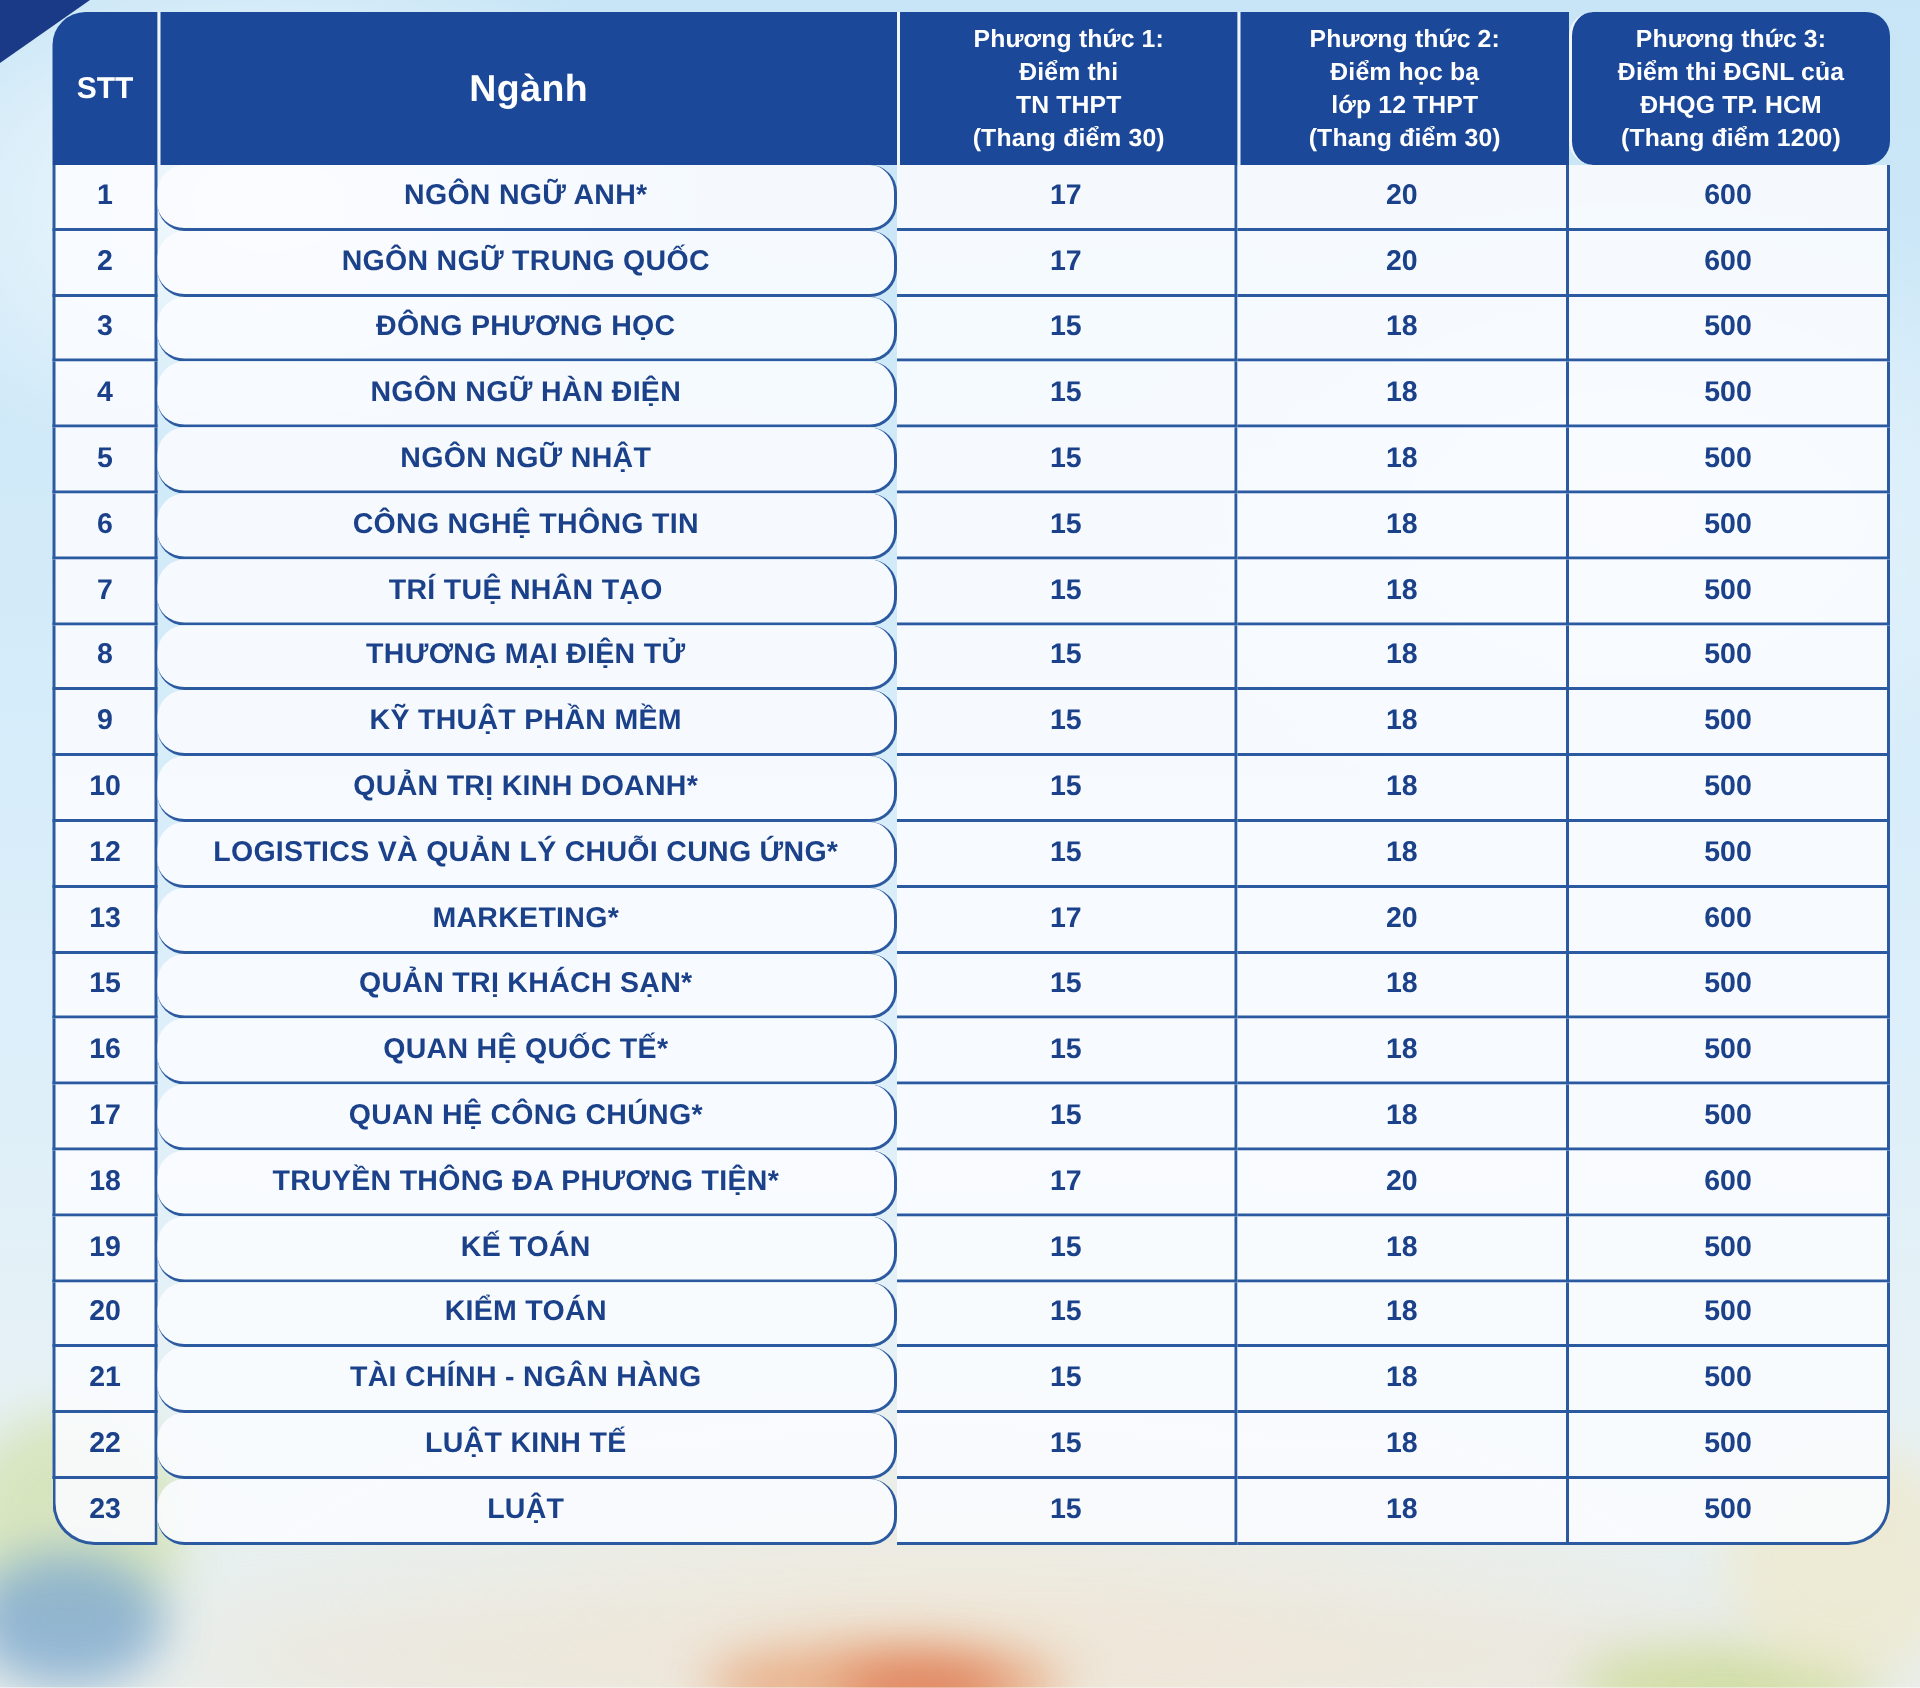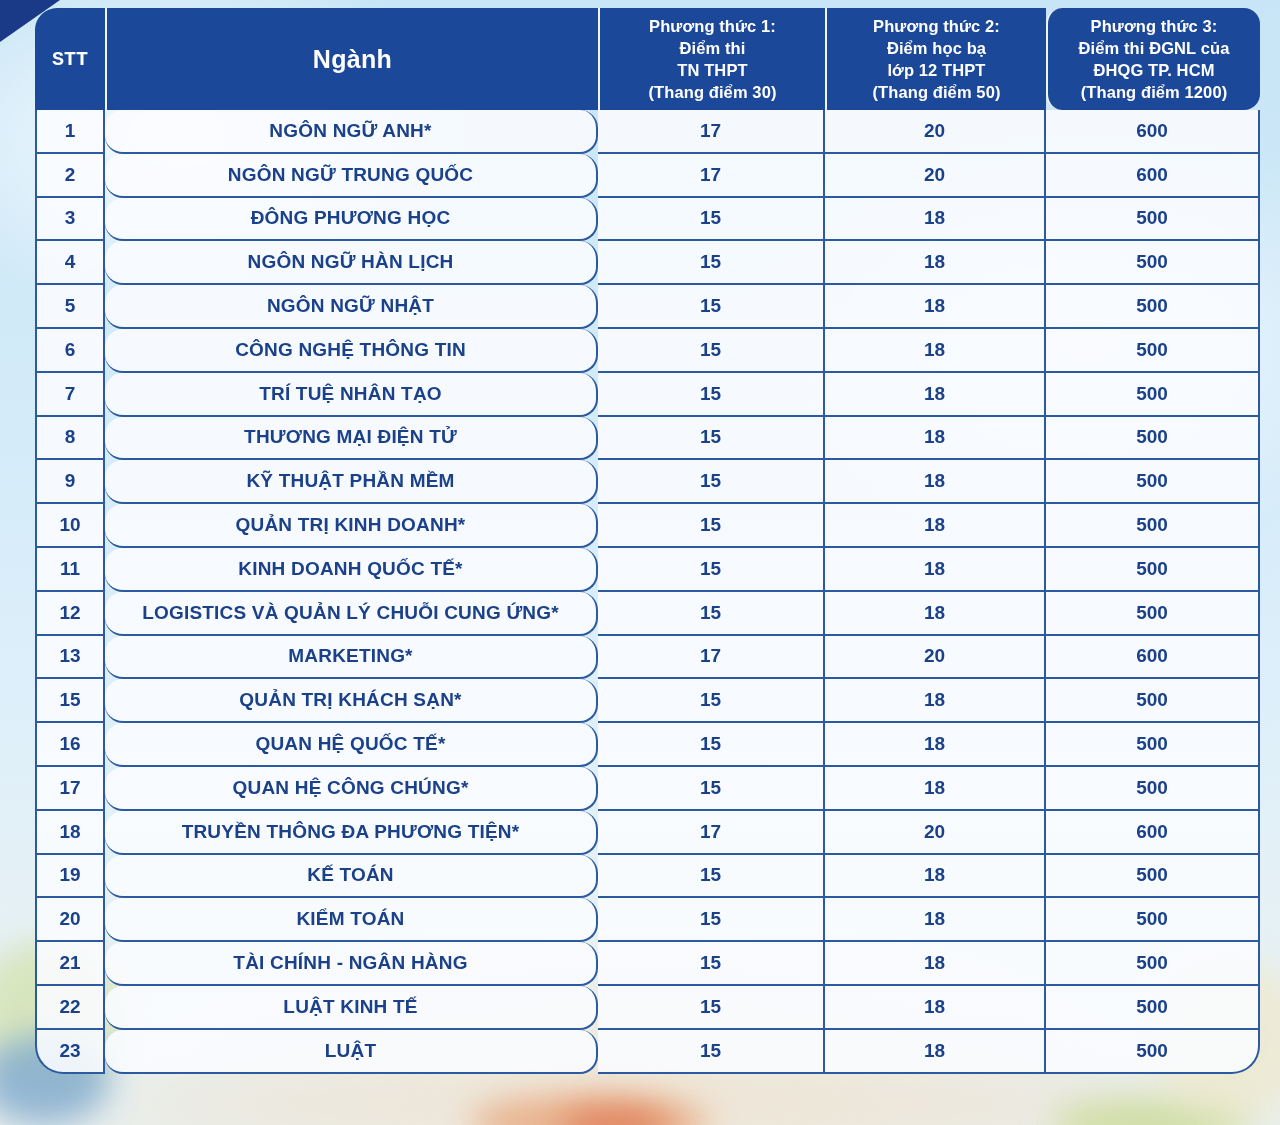--- a/index.html
+++ b/index.html
@@ -59,21 +59,21 @@
     box-sizing: border-box;
     height: 102px;
     background: #1c4899;
     color: #ffffff;
     font-weight: bold;
     text-align: center;
     vertical-align: middle;
     padding: 0 6px;
   }
   .score-table th + th { border-left: 2px solid #eef5fb; }
-  .score-table th:first-child { border-top-left-radius: 22px; font-family: Liberation Mono, monospace; }
+  .score-table th:first-child { border-top-left-radius: 22px; }
   .score-table th:last-child  { border-top-right-radius: 24px; border-radius: 16px; }
   .hdr-stt   { font-size: 20px; }
   .hdr-nganh { font-size: 25px; letter-spacing: .3px; }
   .hdr-multi { font-size: 16.5px; line-height: 1.34; white-space: pre-line; letter-spacing: .1px; }
 
   .score-table td {
     box-sizing: border-box;
     height: 43.8px;
     background: rgba(250, 252, 255, 0.88);
     border-right: 2px solid #2b5aa0;
@@ -117,21 +117,21 @@
       <tr>
         <th class="hdr-stt">STT</th>
         <th class="hdr-nganh">Ngành</th>
         <th class="hdr-multi">Phương thức 1:
 Điểm thi
 TN THPT
 (Thang điểm 30)</th>
         <th class="hdr-multi">Phương thức 2:
 Điểm học bạ
 lớp 12 THPT
-(Thang điểm 50)</th>
+(Thang điểm 30)</th>
         <th class="hdr-multi">Phương thức 3:
 Điểm thi ĐGNL của
 ĐHQG TP. HCM
 (Thang điểm 1200)</th>
       </tr>
     </thead>
     <tbody>
 
         <tr>
           <td class="cell-stt">1</td>
@@ -152,21 +152,21 @@
         <tr>
           <td class="cell-stt">3</td>
           <td class="cell-major">ĐÔNG PHƯƠNG HỌC</td>
           <td class="cell-score">15</td>
           <td class="cell-score">18</td>
           <td class="cell-score">500</td>
         </tr>
 
         <tr>
           <td class="cell-stt">4</td>
-          <td class="cell-major">NGÔN NGỮ HÀN LỊCH</td>
+          <td class="cell-major">NGÔN NGỮ HÀN ĐIỆN</td>
           <td class="cell-score">15</td>
           <td class="cell-score">18</td>
           <td class="cell-score">500</td>
         </tr>
 
         <tr>
           <td class="cell-stt">5</td>
           <td class="cell-major">NGÔN NGỮ NHẬT</td>
           <td class="cell-score">15</td>
           <td class="cell-score">18</td>
@@ -206,27 +206,20 @@
         </tr>
 
         <tr>
           <td class="cell-stt">10</td>
           <td class="cell-major">QUẢN TRỊ KINH DOANH*</td>
           <td class="cell-score">15</td>
           <td class="cell-score">18</td>
           <td class="cell-score">500</td>
         </tr>
 
-        <tr>
-          <td class="cell-stt">11</td>
-          <td class="cell-major">KINH DOANH QUỐC TẾ*</td>
-          <td class="cell-score">15</td>
-          <td class="cell-score">18</td>
-          <td class="cell-score">500</td>
-        </tr>
 
         <tr>
           <td class="cell-stt">12</td>
           <td class="cell-major">LOGISTICS VÀ QUẢN LÝ CHUỖI CUNG ỨNG*</td>
           <td class="cell-score">15</td>
           <td class="cell-score">18</td>
           <td class="cell-score">500</td>
         </tr>
 
         <tr>

